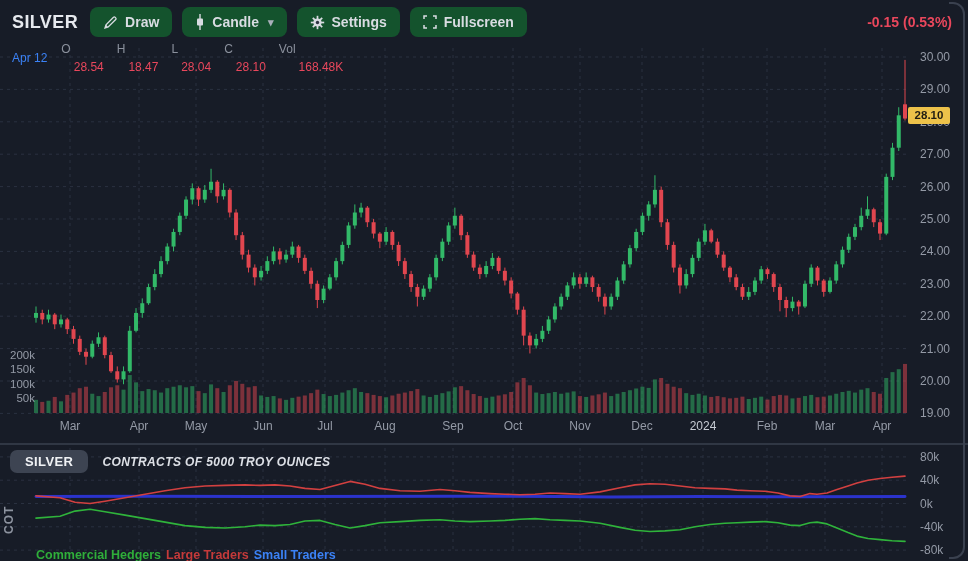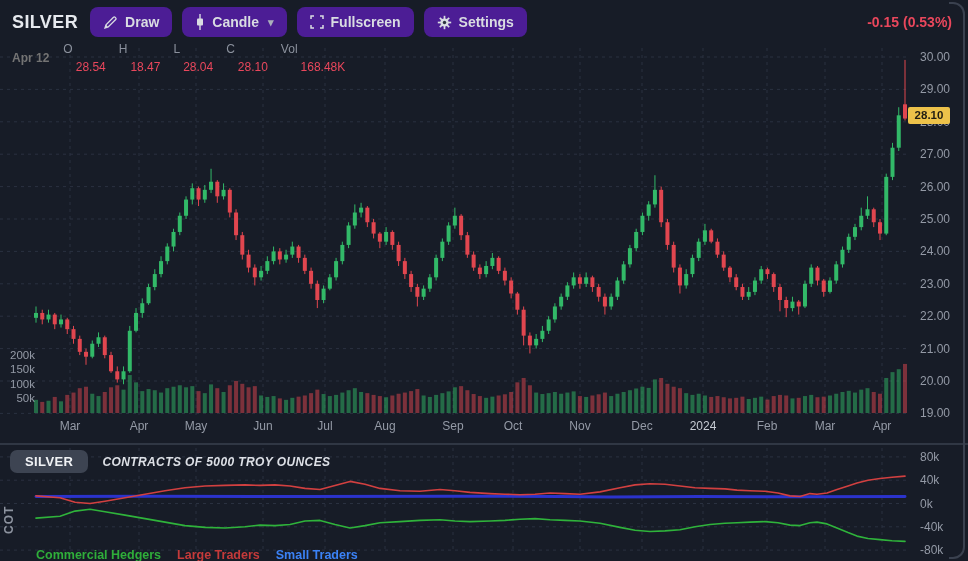--- a/index.html
+++ b/index.html
@@ -3,46 +3,46 @@
 <meta charset="utf-8">
 <style>
   html,body{margin:0;padding:0;background:#12161f;}
   .app{position:relative;width:968px;height:561px;background:#171c27;overflow:hidden;
        font-family:"Liberation Sans",sans-serif;-webkit-font-smoothing:antialiased;}
   svg.layer{position:absolute;left:0;top:0;}
   
   .topbar{position:absolute;left:0;top:0;width:968px;height:44px;display:flex;align-items:center;
           padding-left:12px;box-sizing:border-box;z-index:5;}
   .symbol-title{font-size:18px;font-weight:bold;color:#e6e9ee;letter-spacing:.4px;margin-right:12px;}
-  .tb-btn{display:flex;align-items:center;gap:7px;background:#4c1d95;color:#d9dce2;border:none;
+  .tb-btn{display:flex;align-items:center;gap:7px;background:#14532d;color:#d9dce2;border:none;
           border-radius:8px;height:30px;padding:0 13px;margin-right:10px;font-size:14px;font-weight:600;
           font-family:"Liberation Sans",sans-serif;cursor:pointer;}
   .tb-btn svg{display:block;}
   .caret{font-size:11px;color:#aab0bb;margin-left:2px;}
   .change{margin-left:auto;margin-right:16px;font-size:14px;font-weight:600;color:var(--neg,#e9475c);}
   
   .quote{position:absolute;left:12px;top:50px;height:16px;display:flex;align-items:center;
          font-size:12px;color:#8b919d;z-index:4;}
-  .quote .date{color:#737373;margin-right:14px;font-weight:bold;}
+  .quote .date{color:#3b82f6;margin-right:14px;}
   .quote .grp{display:flex;margin-right:13px;}
   .quote .k{color:#8b919d;margin-right:3px;}
   .quote .v{color:var(--neg,#e9475c);margin-top:18px;}
   
   .price-tag{position:absolute;left:908px;top:107px;width:42px;height:17px;background:#edc24a;
              border-radius:2px;color:#211d12;font-size:11.5px;font-weight:bold;text-align:center;
              line-height:17px;z-index:4;}
   
   .cot-header{position:absolute;left:10px;top:450px;display:flex;align-items:center;z-index:4;}
   .cot-badge{background:#3d4452;color:#f0f2f5;font-size:13px;font-weight:bold;letter-spacing:.4px;
              border-radius:7px;padding:4px 15px;margin-right:14px;cursor:pointer;}
   .cot-title{font-size:12px;font-weight:bold;color:#dde0e6;letter-spacing:.4px;font-style:italic;}
   .cot-axis-label{position:absolute;left:2px;top:494px;height:40px;writing-mode:vertical-rl;
                   transform:rotate(180deg);font-size:12px;font-weight:bold;color:#8d939f;
                   letter-spacing:1px;z-index:4;}
-  .cot-legend{position:absolute;left:36px;top:548px;display:flex;gap:16px;font-size:12.5px;
+  .cot-legend{position:absolute;left:36px;top:548px;display:flex;gap:5px;font-size:12.5px;
               font-weight:600;z-index:4;}
   .cot-legend span{cursor:pointer;}
   
   .frame{position:absolute;top:2px;right:3px;bottom:2px;width:14px;border:2px solid #3a414f;
          border-left:none;border-radius:0 12px 12px 0;pointer-events:none;z-index:6;}
   .hit{position:absolute;z-index:3;}
 </style>
 </head>
 <body>
 
@@ -578,46 +578,46 @@
             <line x1="5" y1="0" x2="5" y2="16" stroke="#d9dce2" stroke-width="1.4"></line>
             <rect x="2" y="4.5" width="6" height="7" rx="1" fill="#d9dce2"></rect>
           </svg>
       </span>
       <span>Candle</span>
       <span class="caret">▾</span>
     </button>
 
     <button class="tb-btn">
       <span>
-        <svg width="14" height="14" viewBox="0 0 14 14" fill="none" stroke="#d9dce2" stroke-width="1.5">
-            <path d="M1 4 V1 H4"></path>
-            <path d="M10 1 H13 V4"></path>
-            <path d="M13 10 V13 H10"></path>
-            <path d="M4 13 H1 V10"></path>
-          </svg>
-      </span>
-      <span>Fullscreen</span>
-    </button>
-
-    <button class="tb-btn">
-      <span>
         <svg width="15" height="15" viewBox="0 0 15 15">
             <g stroke="#d9dce2" stroke-width="1.7">
               <line x1="7.5" y1="0.8" x2="7.5" y2="14.2"></line>
               <line x1="0.8" y1="7.5" x2="14.2" y2="7.5"></line>
               <line x1="2.8" y1="2.8" x2="12.2" y2="12.2"></line>
               <line x1="12.2" y1="2.8" x2="2.8" y2="12.2"></line>
             </g>
             <circle cx="7.5" cy="7.5" r="4.1" fill="#d9dce2"></circle>
             <circle cx="7.5" cy="7.5" r="1.7" fill="#2c3240"></circle>
           </svg>
       </span>
       <span>Settings</span>
     </button>
 
+    <button class="tb-btn">
+      <span>
+        <svg width="14" height="14" viewBox="0 0 14 14" fill="none" stroke="#d9dce2" stroke-width="1.5">
+            <path d="M1 4 V1 H4"></path>
+            <path d="M10 1 H13 V4"></path>
+            <path d="M13 10 V13 H10"></path>
+            <path d="M4 13 H1 V10"></path>
+          </svg>
+      </span>
+      <span>Fullscreen</span>
+    </button>
+
     <div class="change">-0.15 (0.53%)</div>
   </div>
 
   <div class="quote">
     <span class="date">Apr 12</span>
     <span class="grp">
         <span class="k">O</span>
         <span class="v">28.54</span>
       </span>
     <span class="grp">

